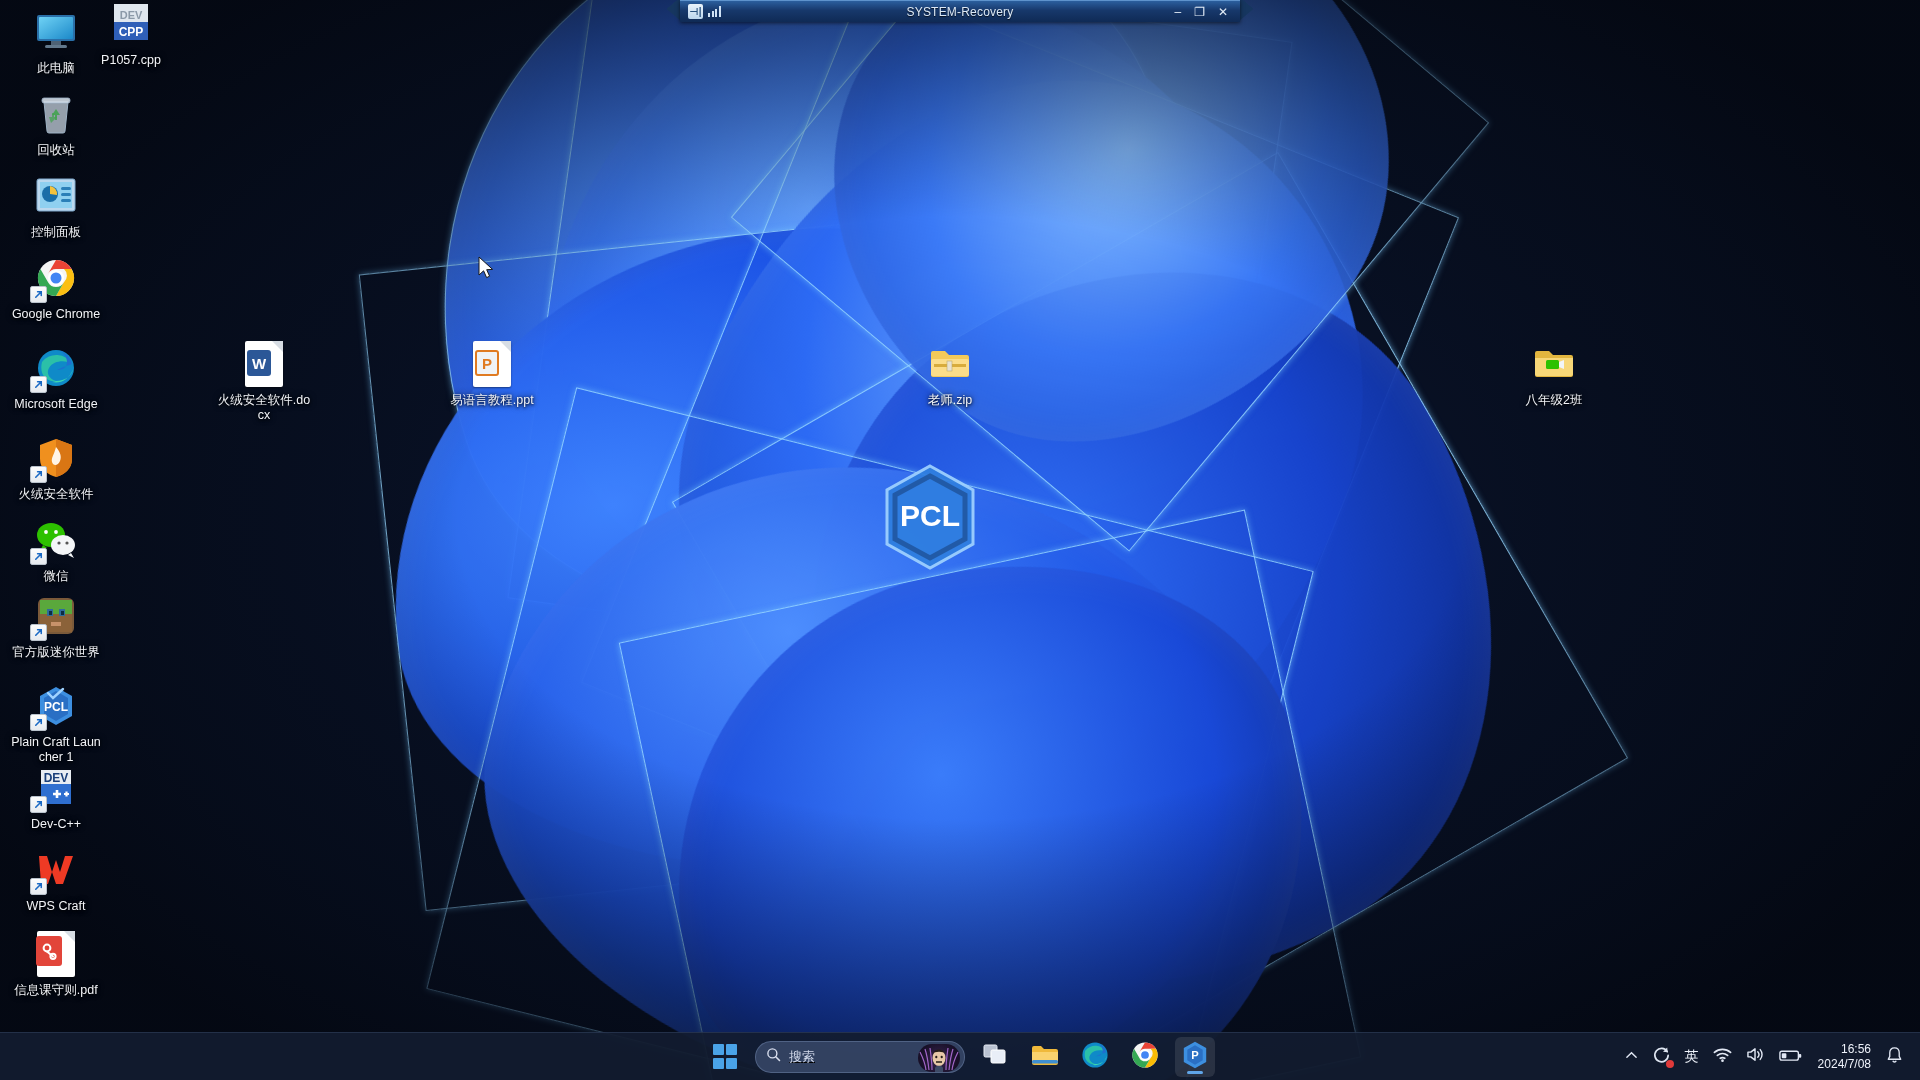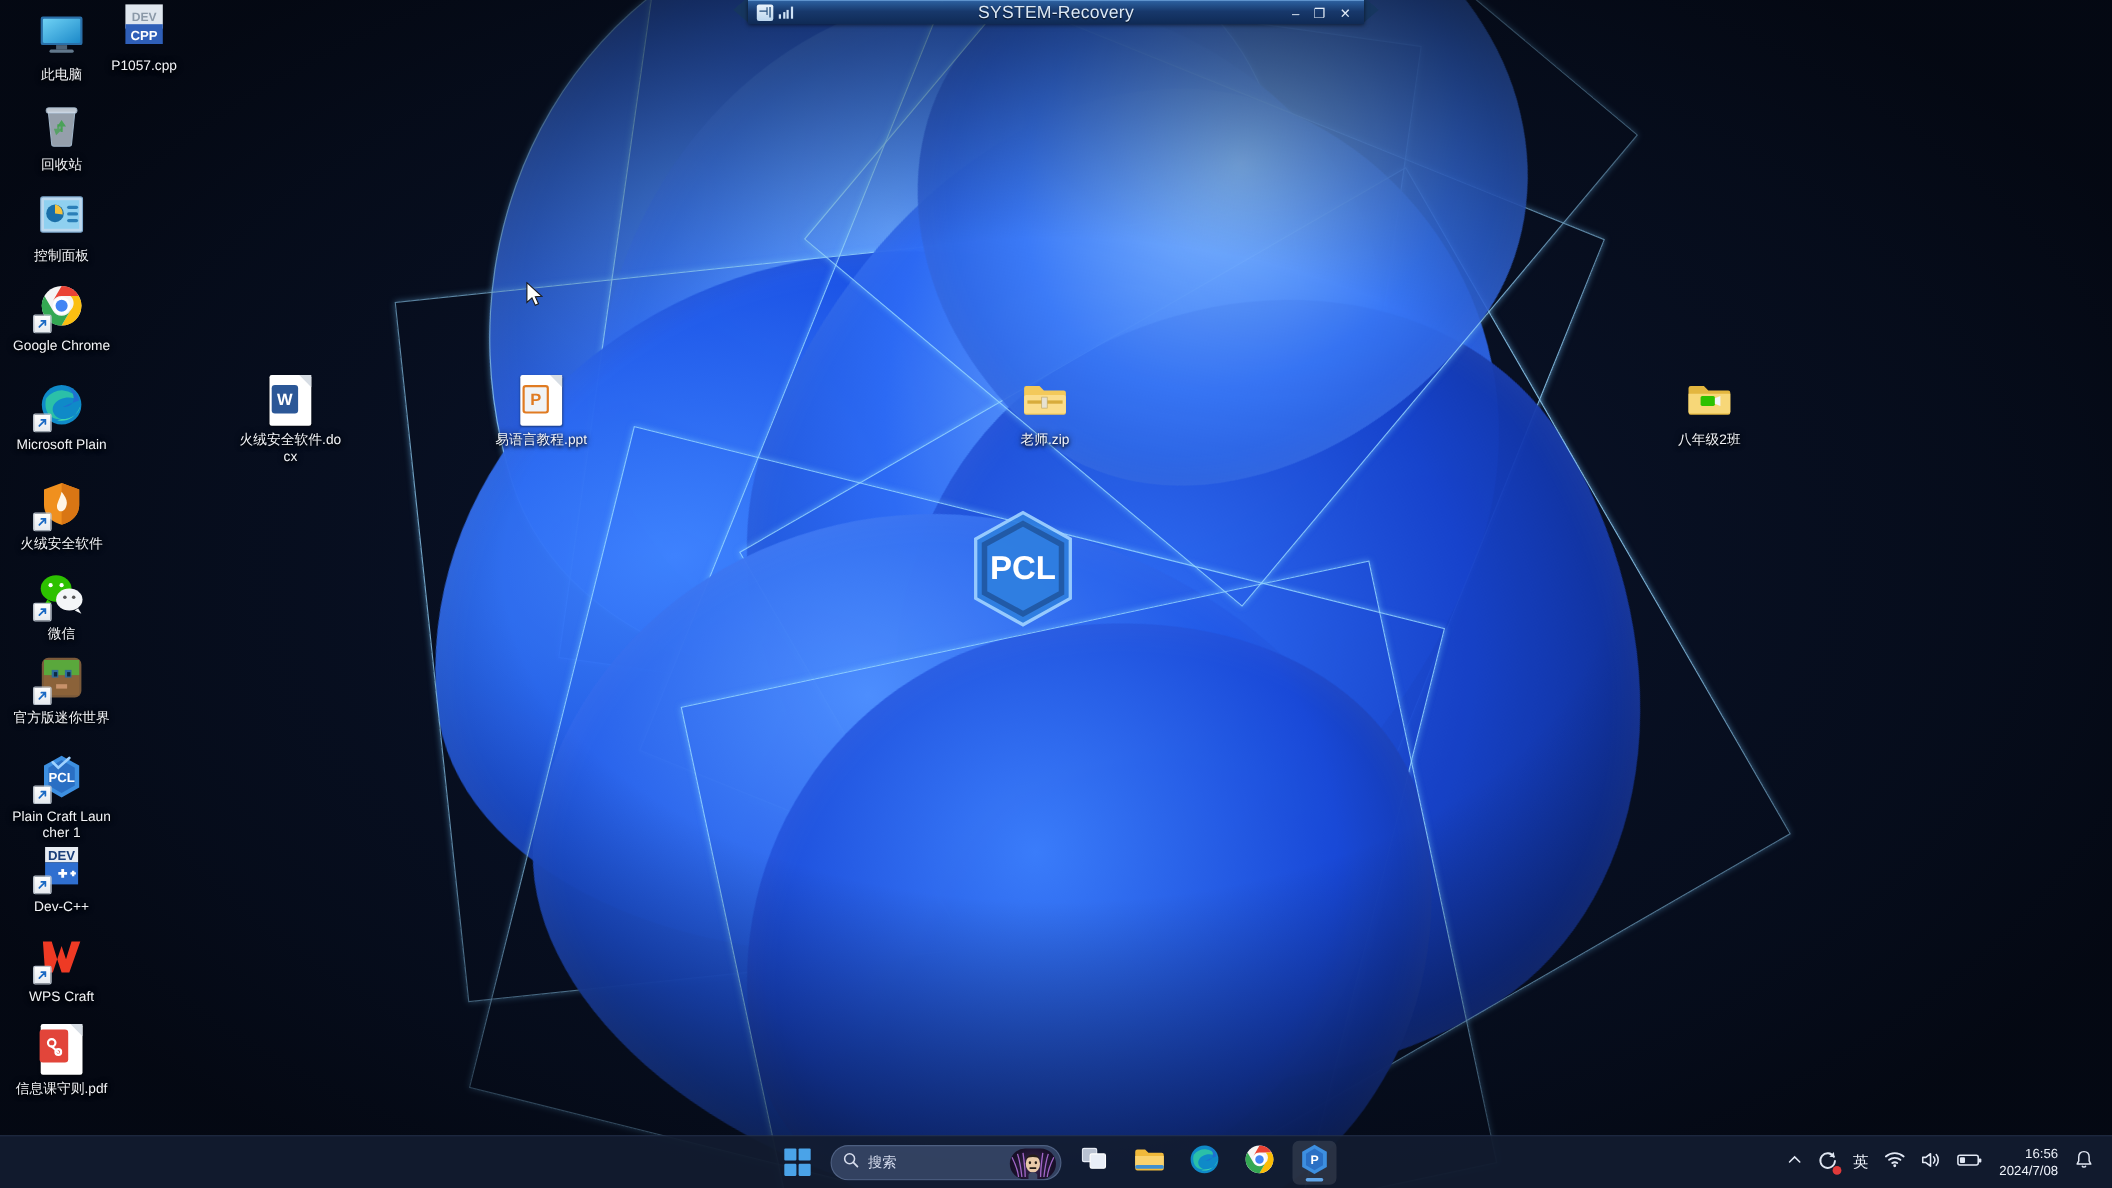--- a/index.html
+++ b/index.html
@@ -112,21 +112,21 @@
   .tb-appicon{
     width:15px;height:15px;border-radius:2px;
     background:linear-gradient(#eaf3fb,#bcd6ee);
     display:flex;align-items:center;justify-content:center;
     font-size:10px;color:#28517f;font-weight:bold;line-height:1;
   }
   .tb-signal{ display:flex; align-items:flex-end; gap:1.5px; height:11px; }
   .tb-signal i{ display:block;width:2px;background:#cfe2f5; }
   .tb-title{
     position:absolute; left:0; right:0; text-align:center;
-    font-size:16px; color:#dce9f7; letter-spacing:.2px;
+    font-size:12px; color:#dce9f7; letter-spacing:.2px;
     text-shadow:0 1px 1px rgba(0,0,0,.7);
     pointer-events:none;
   }
   .tb-btns{ margin-left:auto; display:flex; align-items:center; gap:13px; padding-right:12px; z-index:2;}
   .tb-btns span{ font-size:12px;color:#e2ecf7;line-height:1;cursor:default; }
   .win-wings{
     position:absolute; top:0; height:22px; width:26px;
   }
   .win-wings.l{ left:-24px; background:linear-gradient(140deg,rgba(20,45,85,0) 40%,#16365f 41%); clip-path:polygon(100% 0,100% 100%,0 0);}
   .win-wings.r{ right:-24px; background:linear-gradient(220deg,rgba(20,45,85,0) 40%,#16365f 41%); clip-path:polygon(0 0,0 100%,100% 0);}
@@ -134,21 +134,21 @@
   
   #taskbar{
     position:absolute; left:0; bottom:0; width:1920px; height:48px;
     background:rgba(18,28,48,.92);
     border-top:1px solid rgba(120,150,200,.18);
     z-index:200;
     display:flex; align-items:center;
   }
   #tb-center{
     position:absolute; left:50%; transform:translateX(-50%);
-    display:flex; align-items:center; gap:10px; height:48px;
+    display:flex; align-items:center; gap:10px; height:48px;text-decoration:underline;
   }
   .tb-item{
     width:40px;height:40px;border-radius:6px;
     display:flex;align-items:center;justify-content:center;
     position:relative; cursor:default;
   }
   .tb-item.active{ background:rgba(255,255,255,.10); }
   .tb-underline{
     position:absolute; bottom:3px; left:50%; transform:translateX(-50%);
     width:16px;height:3px;border-radius:2px;background:#60a5e8;
@@ -329,21 +329,21 @@
         <path d="M6 14 A18 18 0 0 1 36 16 C30 12 18 12 13 20 C10 25 13 31 20 33 C10 34 3 26 6 14 Z" fill="#2bc0a8"></path>
         <path d="M20 33 C29 33 36 28 37 21 C33 32 24 36 16 34 Z" fill="#3ed6b0"></path>
         <path d="M36 16 A18 18 0 0 0 20 2 C26 2 31 8 31 14 C31 20 26 22 21 22 C27 19 33 17 36 16 Z" fill="#1f6fd0"></path>
       </svg>
       <div class="shortcut-arrow">
         <svg viewBox="0 0 12 12">
             <path d="M3 9 L9 3 M5 3 H9 V7" stroke="#1a69c4" stroke-width="1.7" fill="none" stroke-linecap="round"></path>
           </svg>
       </div>
     </div>
-    <div class="label">Microsoft Plain</div>
+    <div class="label">Microsoft Edge</div>
   </div>
 
   <div class="dicon" style="left:8px;top:434px">
     <div class="glyph">
       <svg width="38" height="42" viewBox="0 0 38 42">
         <path d="M19 2 L35 8 V22 C35 32 27 38 19 40 C11 38 3 32 3 22 V8 Z" fill="#f0901e"></path>
         <path d="M19 2 L35 8 V22 C35 32 27 38 19 40 Z" fill="#d97614"></path>
         <path d="M19 10 C23 15 25 19 23 24 C21 29 16 29 15 25 C14 21 17 18 19 10 Z" fill="#fff5e6"></path>
       </svg>
       <div class="shortcut-arrow">

